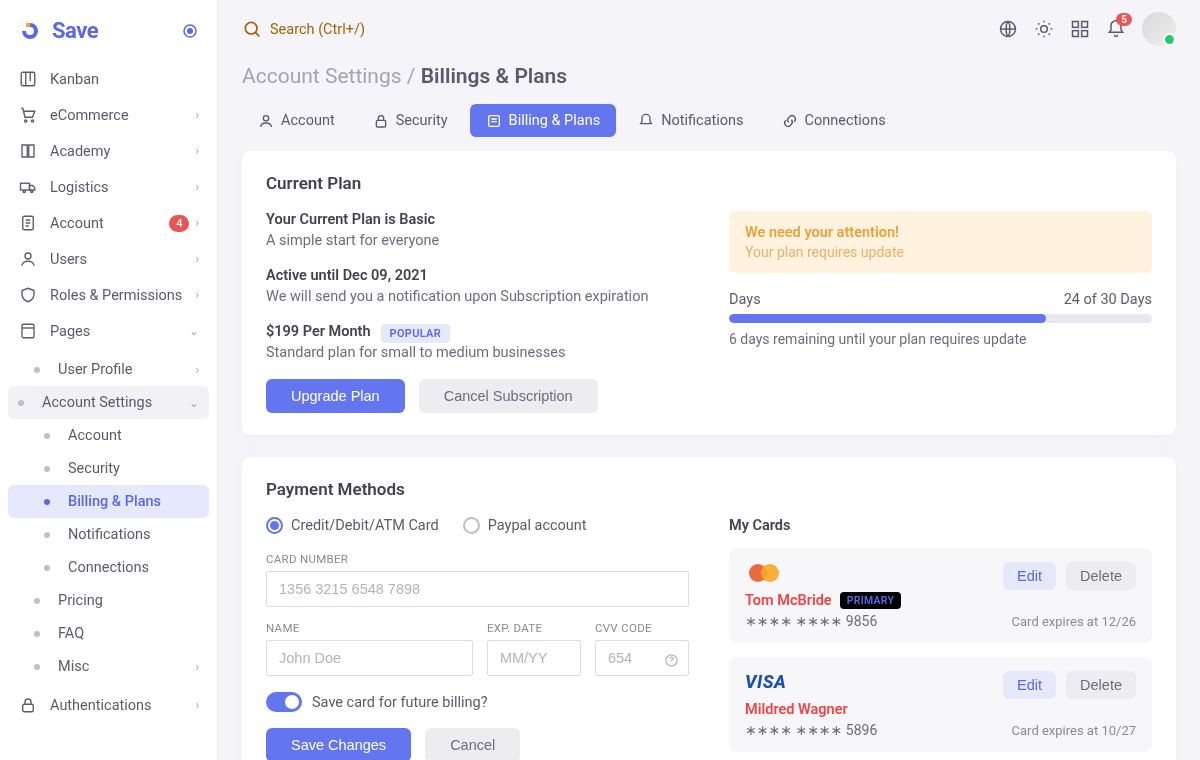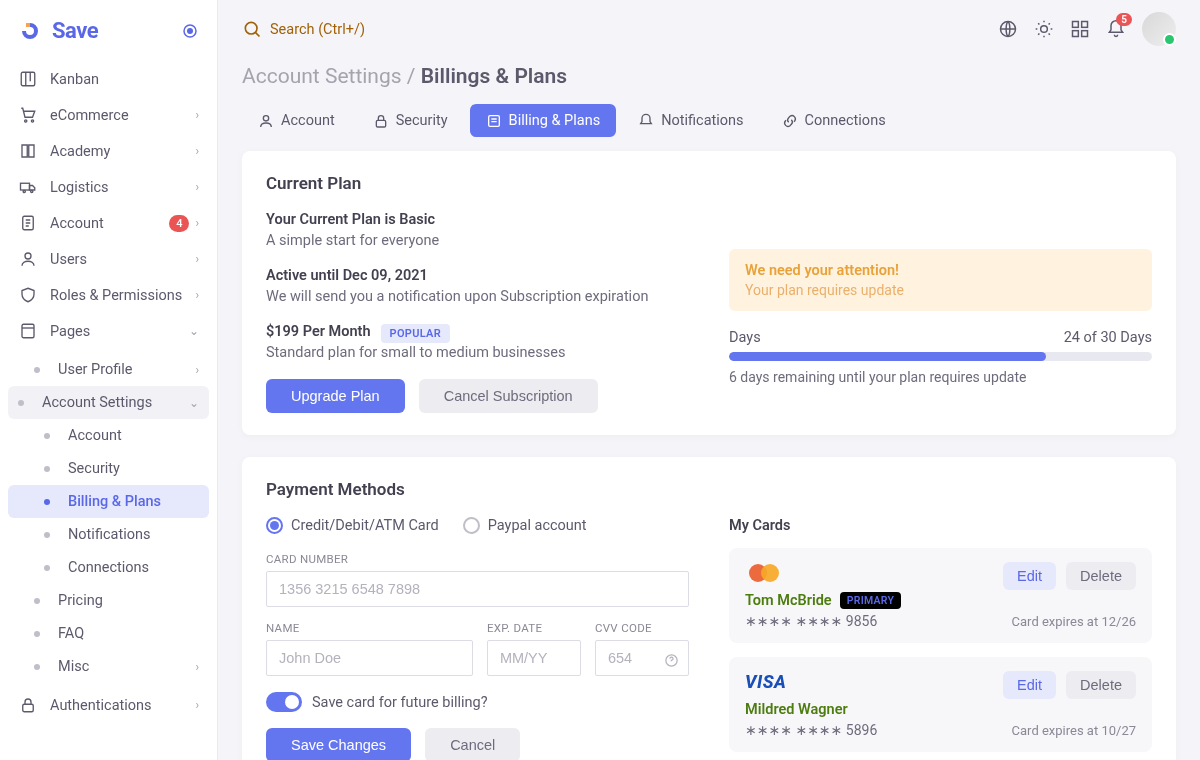--- a/index.html
+++ b/index.html
@@ -50,21 +50,21 @@
 .card-title { font-size: 17px; font-weight: 600; color: #444050; margin-bottom: 18px; }
 
 .plan-row { display: flex; gap: 40px; }
 .plan-left { flex: 1; }
 .plan-right { flex: 1; }
 .plan-block { margin-bottom: 18px; }
 .plan-block h4 { font-size: 14.5px; font-weight: 600; color: #444050; margin-bottom: 4px; }
 .plan-block p { color: #6f6b7d; font-size: 14.5px; }
 .price-line { display: flex; align-items: center; gap: 10px; }
 .popular-badge { background: #e6e8fb; color: #5a68e8; font-size: 11px; font-weight: 600; padding: 3px 9px; border-radius: 4px; letter-spacing: 0.3px; }
-.alert-warning { background: #fff3e0; border-radius: 6px; padding: 13px 16px; margin-bottom: 18px; margin-top: 38px; }
+.alert-warning { background: #fff3e0; border-radius: 6px; padding: 13px 16px; margin-bottom: 18px; }
 .alert-warning .alert-title { color: #e8a23a; font-weight: 600; margin-bottom: 3px; }
 .alert-warning .alert-text { color: #eab06a; font-size: 14px; }
 .progress-label-row { display: flex; justify-content: space-between; font-size: 14.5px; color: #5d596c; margin-bottom: 6px; }
 .progress-bar { height: 9px; background: #e8e8f0; border-radius: 5px; overflow: hidden; }
 .progress-fill { height: 100%; background: #6475f0; border-radius: 5px; }
 .progress-note { margin-top: 8px; color: #6f6b7d; font-size: 14px; }
 .btn-row { display: flex; gap: 14px; margin-top: 16px; }
 .btn { padding: 9px 25px; border-radius: 6px; border: none; cursor: pointer; font-size: 14.5px; font-weight: 500; }
 .btn-primary { background: #6475f0; color: #fff; }
 .btn-secondary { background: #ececf1; color: #6f6b7d; }
@@ -88,21 +88,21 @@
 .cvv-help { position: absolute; right: 10px; top: 32px; color: #b4b2bd; }
 .switch-row { display: flex; align-items: center; gap: 10px; margin-top: 16px; }
 .switch { width: 36px; height: 20px; background: #6475f0; border-radius: 11px; position: relative; cursor: pointer; }
 .switch::after { content:''; position: absolute; left: 3px; top: 3px; width: 14px; height: 14px; background: #fff; border-radius: 50%; }
 .switch .check { position: absolute; left: 20px; top: 4px; color: #fff; font-size: 9px; }
 .switch.on::after { left: 19px; }
 .my-cards-title { font-size: 14.5px; font-weight: 600; color: #444050; margin-bottom: 14px; }
 .card-item { background: #f7f7fa; border-radius: 8px; padding: 14px 16px; margin-bottom: 14px; display: flex; justify-content: space-between; }
 .card-left .brand-img { height: 22px; margin-bottom: 8px; }
 .card-name-row { display: flex; align-items: center; gap: 8px; margin-bottom: 4px; }
-.card-name-row strong { color: #4d7c0f; font-weight: 600; }
+.card-name-row strong { color: #ef4444; font-weight: 600; }
 .primary-badge { background: #000000; color: #5a68e8; font-size: 10.5px; font-weight: 600; padding: 2px 7px; border-radius: 4px; letter-spacing: 0.3px; }
 .card-num { color: #6f6b7d; font-size: 14px; }
 .card-right { display: flex; flex-direction: column; align-items: flex-end; justify-content: space-between; }
 .card-exp { font-size: 13px; color: #8b8996; }
 .visa-text { font-weight: 800; font-style: italic; color: #1a4fb5; font-size: 18px; letter-spacing: 0.5px; }
 svg { display: block; }
 </style>
 </head>
 <body>
 

